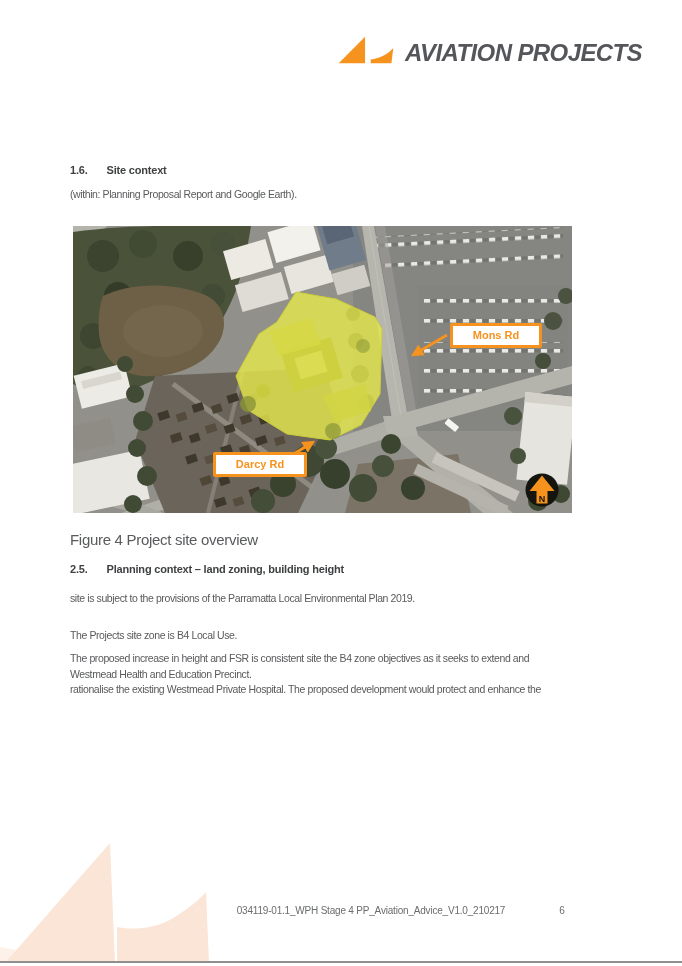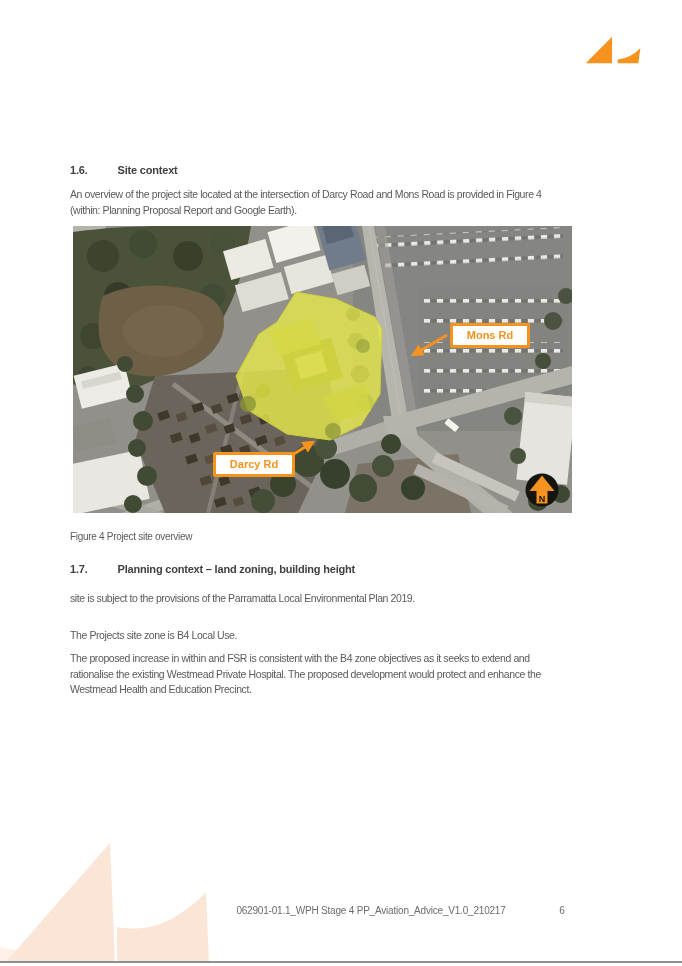--- a/index.html
+++ b/index.html
@@ -13,42 +13,42 @@
     align-items:flex-end; gap:10px;
   }
   .logo svg { display:block; }
   .brand-text {
     font-size:24px; font-weight:bold; font-style:italic;
     color:#55565a; letter-spacing:-0.6px; line-height:1; padding-bottom:1px;
     white-space:nowrap;
   }
   
   .section-h {
-    position:absolute; left:70px; display:flex; gap:30px;
+    position:absolute; left:70px; display:flex; gap:19px;
     font-size:11px; font-weight:bold; color:#3f4042; letter-spacing:-0.2px;
   }
   .para { position:absolute; left:70px; width:560px; }
   .para .line {
     font-size:10.5px; letter-spacing:-0.4px; line-height:15.5px;
     color:#595a5c; white-space:nowrap;
   }
   .caption {
-    position:absolute; left:70px; top:531px; font-size:10px;
+    position:absolute; left:70px; top:531px; font-size:15px;
     letter-spacing:-0.3px; color:#595a5c;
   }
   
   .map-wrap {
     position:absolute; left:73px; top:226px; width:499px; height:287px;
     overflow:hidden; background:#91908a;
   }
   .map-wrap svg.map { position:absolute; left:0; top:0; }
   .map-label {
     position:absolute; background:#ffffff; border:3px solid #f6921e;
     border-radius:2px; color:#f6921e; font-weight:bold; font-size:11px;
-    text-align:center; padding:3px 6px; line-height:13px;
+    text-align:center; padding:3px 12px; line-height:13px;
   }
   
   .watermark { position:absolute; left:0; top:835px; }
   .doc-ref {
     position:absolute; top:905px; left:171px; width:400px; text-align:center;
     font-size:10px; letter-spacing:-0.2px; color:#6b6c6e; white-space:nowrap;
   }
   .page-num {
     position:absolute; top:905px; left:550px; width:24px; text-align:center;
     font-size:10px; color:#6b6c6e;
@@ -58,28 +58,28 @@
 </head>
 <body>
 
 <div class="page">
 
   <div class="logo">
     <svg width="58" height="32" viewBox="0 0 60 34">
       <polygon points="1,31 29,31 29,3" fill="#f6921e"></polygon>
       <path d="M35,31 L57,31 L59,15 C52,22.5 44,26.2 35,27.2 Z" fill="#f6921e"></path>
     </svg>
+    <div class="brand-text">AVIATION PROJECTS</div>
   </div>
 
   <div class="section-h" style="top:164px;">
     <span>1.6.</span>
     <span>Site context</span>
   </div>
   <div class="para" style="top:187px;">
-    <div class="line">An overview of the project site located at the intersection of Darcy Road and Mons Road is provided in Figure 4</div>
     <div class="line">(within: Planning Proposal Report and Google Earth).</div>
   </div>
 
   <div class="map-wrap">
     <svg class="map" width="499" height="287" viewBox="0 0 499 287">
       <defs>
         <pattern id="cars" width="13" height="10" patternUnits="userSpaceOnUse">
           <rect x="0" y="3" width="6" height="3.6" fill="#e9e9e6"></rect>
           <rect x="7" y="3" width="5" height="3.6" fill="#73736f"></rect>
         </pattern>
@@ -248,38 +248,38 @@
       </g>
     </svg>
 
     <div class="map-label" style="left:377px; top:97px; width:62px;">Mons Rd</div>
     <div class="map-label" style="left:140px; top:226px; width:64px;text-align:center;">Darcy Rd</div>
   </div>
 
   <div class="caption">Figure 4 Project site overview</div>
 
   <div class="section-h" style="top:563px;">
-    <span>1.7.</span>
+    <span>2.5.</span>
     <span>Planning context – land zoning, building height</span>
   </div>
   <div class="para" style="top:591px;">
     <div class="line">site is subject to the provisions of the Parramatta Local Environmental Plan 2019.</div>
   </div>
   <div class="para" style="top:628px;">
     <div class="line">The Projects site zone is B4 Local Use.</div>
   </div>
   <div class="para" style="top:651px;">
-    <div class="line">The proposed increase in within and FSR is consistent with the B4 zone objectives as it seeks to extend and</div>
+    <div class="line">The proposed increase in height and FSR is consistent site the B4 zone objectives as it seeks to extend and</div>
+    <div class="line">Westmead Health and Education Precinct.</div>
     <div class="line">rationalise the existing Westmead Private Hospital. The proposed development would protect and enhance the</div>
-    <div class="line">Westmead Health and Education Precinct.</div>
   </div>
 
   <svg class="watermark" width="215" height="129" viewBox="0 0 215 129">
     <polygon points="0,112 85,128 0,128" fill="#fdf1e9"></polygon>
     <polygon points="110,8 115,128 5,128" fill="#fbe5d6"></polygon>
     <path d="M117,128 L117,92 C140,96 160,92 178,80 C190,72 199,65 206,57 L209,128 Z" fill="#fbe5d6"></path>
   </svg>
 
-  <div class="doc-ref">062901-01.1_WPH Stage 4 PP_Aviation_Advice_V1.0_210217</div>
+  <div class="doc-ref">034119-01.1_WPH Stage 4 PP_Aviation_Advice_V1.0_210217</div>
   <div class="page-num">6</div>
   <div class="bottom-rule"></div>
 
 </div>
 
 </body></html>

